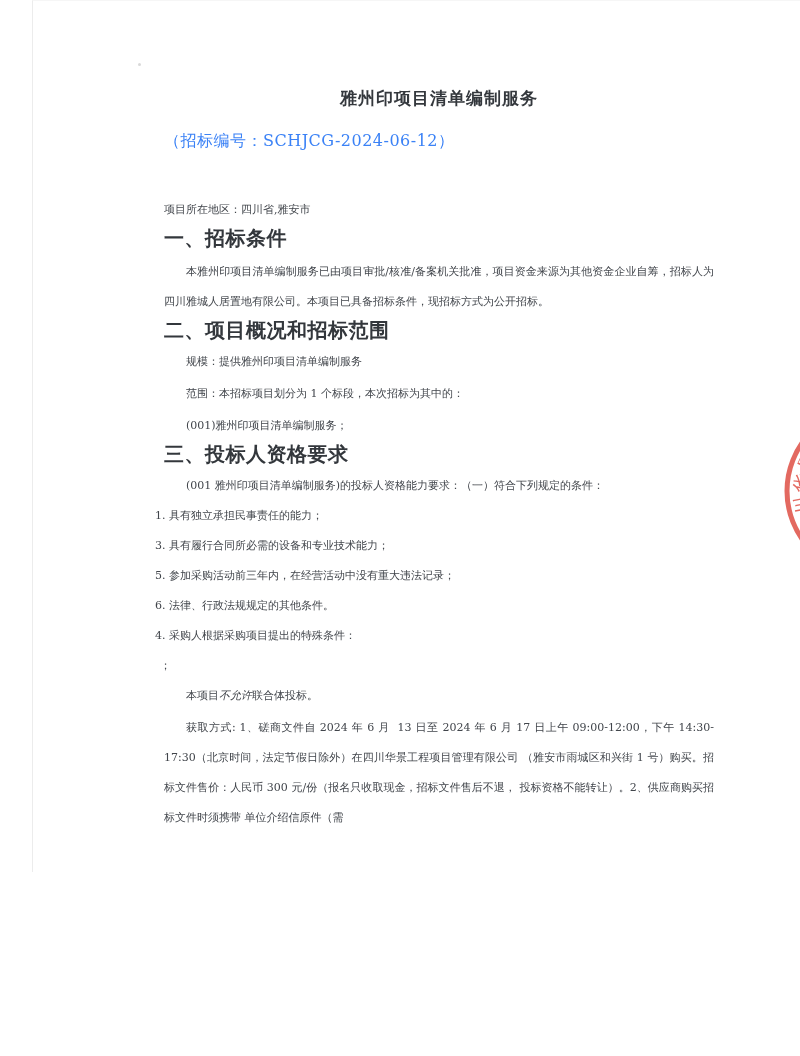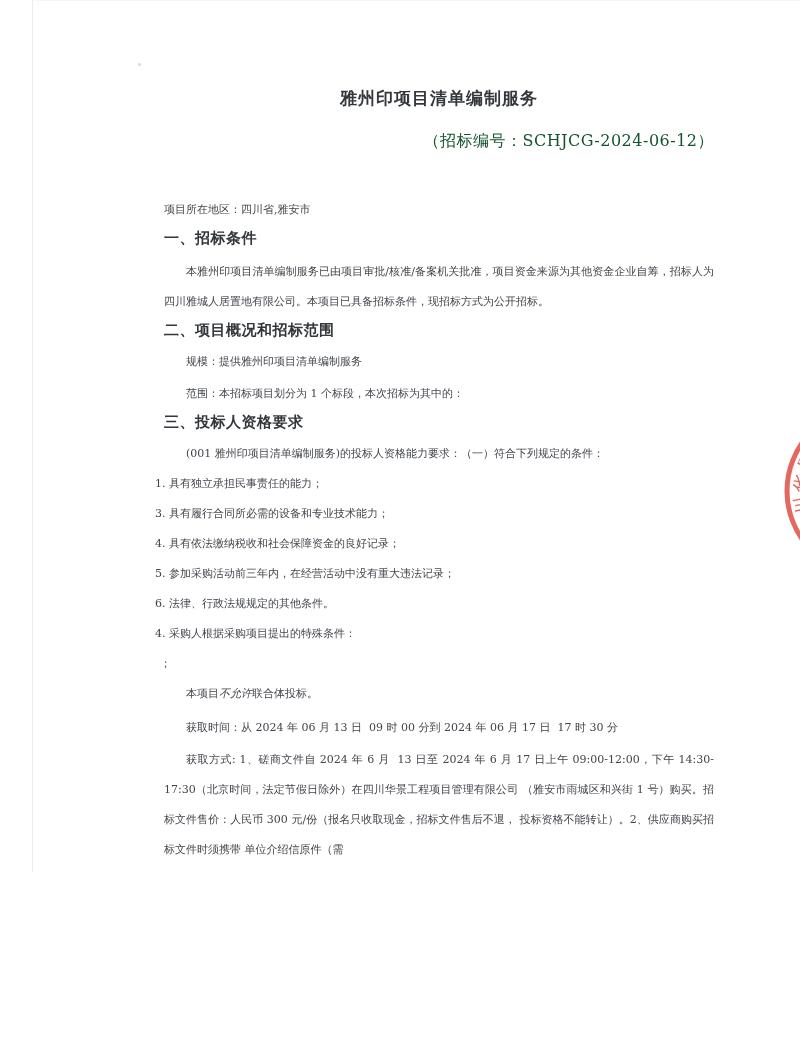--- a/index.html
+++ b/index.html
@@ -25,35 +25,35 @@
     margin:0;
     font-size:17px;line-height:24px;
     font-weight:bold;
     text-align:center;
     color:#34383d;
     letter-spacing:1px;
   }
   .doc-subtitle{
     margin:20px 0 0 0;
     font-size:16px;line-height:22px;
-    text-align:right;
-    color:#14532d;
+    text-align:left;
+    color:#3b82f6;
     letter-spacing:0.5px;
   }
   .body{
     margin:0;
     font-size:11px;
     line-height:30px;
     white-space:pre-wrap;
     text-align:justify;
   }
   .loc{margin-top:43px;}
   h2.sec{
     margin:0;
-    font-size:15px;line-height:26px;
+    font-size:20px;line-height:26px;
     font-weight:bold;
     color:#33373c;
     font-family:"DejaVu Sans","Liberation Sans",sans-serif;
     letter-spacing:0.5px;
   }
   .sec-1{margin-top:2px;}
   .para-1{margin-top:6px;text-indent:2em;}
   .sec-2{margin-top:0;}
   .ind1{text-indent:2em;}
   .mt2{margin-top:2px;}
@@ -93,33 +93,32 @@
     <div class="doc-subtitle">（招标编号：SCHJCG-2024-06-12）</div>
 
     <p class="body loc">项目所在地区：四川省,雅安市</p>
 
     <h2 class="sec sec-1">一、招标条件</h2>
     <p class="body para-1">本雅州印项目清单编制服务已由项目审批/核准/备案机关批准，项目资金来源为其他资金企业自筹，招标人为四川雅城人居置地有限公司。本项目已具备招标条件，现招标方式为公开招标。</p>
 
     <h2 class="sec sec-2">二、项目概况和招标范围</h2>
     <p class="body ind1 mt4">规模：提供雅州印项目清单编制服务</p>
     <p class="body ind1 mt2">范围：本招标项目划分为 1 个标段，本次招标为其中的：</p>
+    <p class="body ind1 mt2">(001)雅州印项目清单编制服务；</p>
 
     <h2 class="sec sec-3">三、投标人资格要求</h2>
     <p class="body ind1 mt4">(001 雅州印项目清单编制服务)的投标人资格能力要求：（一）符合下列规定的条件：</p>
     <p class="body item">1. 具有独立承担民事责任的能力；</p>
     <p class="body item">3. 具有履行合同所必需的设备和专业技术能力；</p>
-    <p class="body item">4. 具有依法缴纳税收和社会保障资金的良好记录；</p>
     <p class="body item">5. 参加采购活动前三年内，在经营活动中没有重大违法记录；</p>
     <p class="body item">6. 法律、行政法规规定的其他条件。</p>
     <p class="body item">4. 采购人根据采购项目提出的特殊条件：</p>
     <p class="body dangling">；</p>
     <p class="body ind1"><span>本项目</span><em class="kai">不允许</em><span>联合体投标。</span></p>
 
-    <p class="body ind1 mt4">获取时间：从 2024 年 06 月 13 日  09 时 00 分到 2024 年 06 月 17 日  17 时 30 分</p>
     <p class="body ind1 mt2">获取方式: 1、磋商文件自 2024 年 6 月  13 日至 2024 年 6 月 17 日上午 09:00-12:00，下午 14:30-17:30（北京时间，法定节假日除外）在四川华景工程项目管理有限公司 （雅安市雨城区和兴街 1 号）购买。招标文件售价：人民币 300 元/份（报名只收取现金，招标文件售后不退， 投标资格不能转让）。2、供应商购买招标文件时须携带 单位介绍信原件（需</p>
   </div>
 
   <svg class="stamp" viewBox="0 0 190 190" xmlns="http://www.w3.org/2000/svg">
     <circle cx="95" cy="95" r="84" fill="none" stroke-width="5" stroke="#e0554b"></circle>
     <defs>
       <path id="sealTextPath" d="M 50.5 139.5 A 63 63 0 1 1 139.5 139.5" fill="none"></path>
     </defs>
     <text fill="#e0554b">
       <textPath href="#sealTextPath">·四川华景工程项目管理有限公司</textPath>

